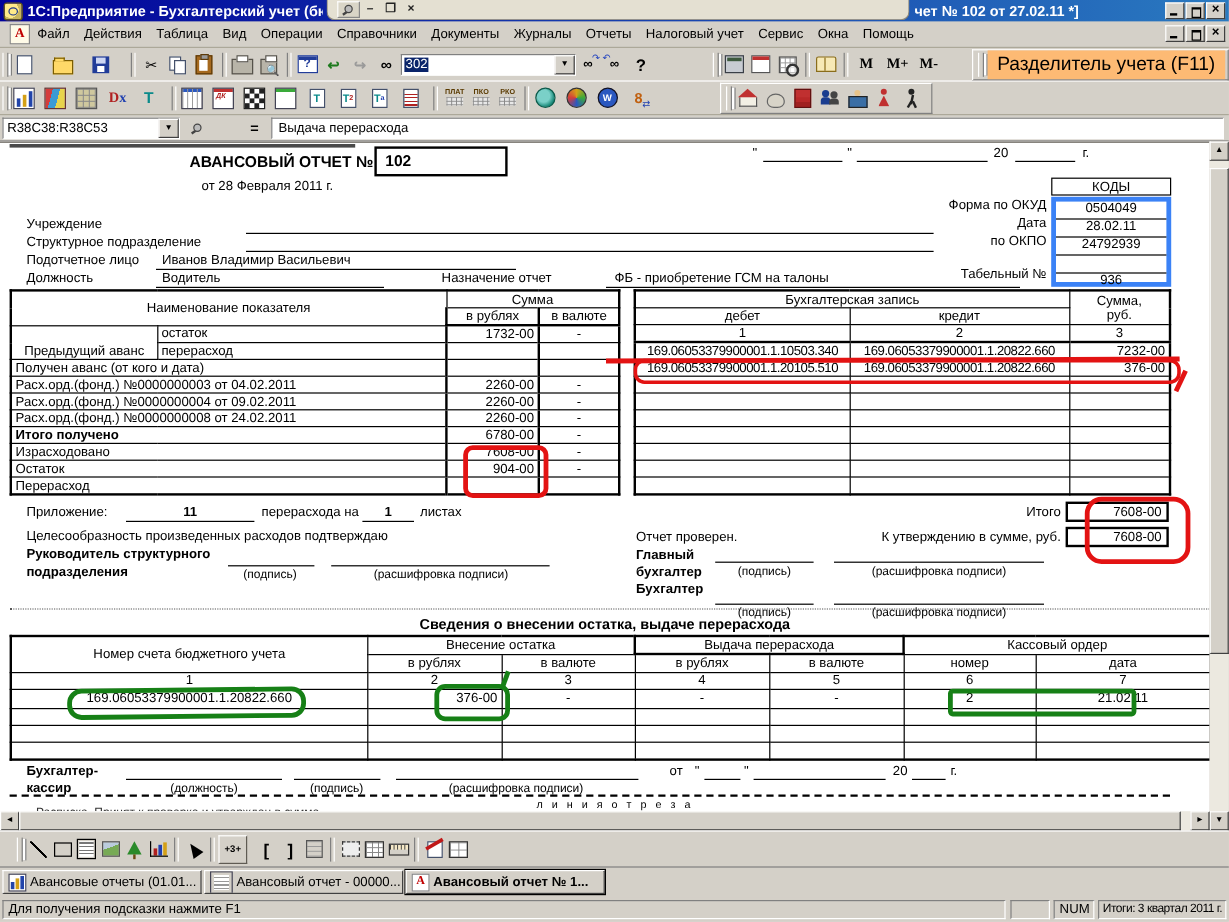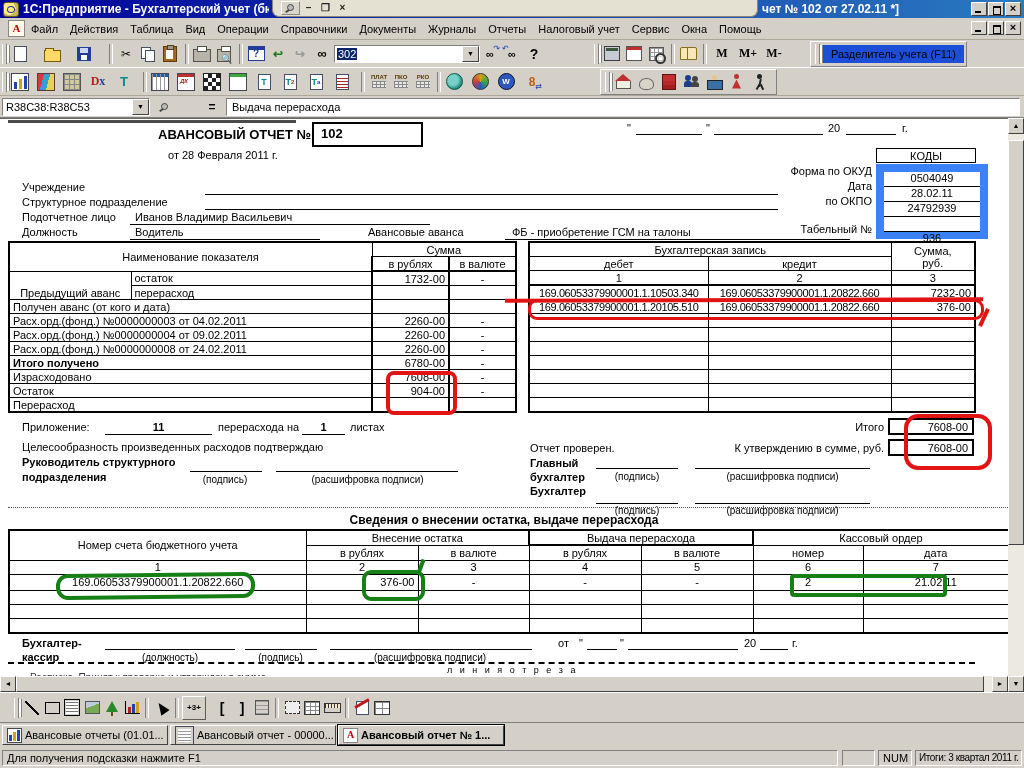--- a/index.html
+++ b/index.html
@@ -50,21 +50,21 @@
 .i-paste{width:12px;height:14px;background:#a5691e;border:1px solid #5d3a08;position:relative}
 .i-paste:before{content:"";position:absolute;left:2px;top:3px;width:7px;height:9px;background:#fff}
 .i-paste:after{content:"";position:absolute;left:3px;top:-2px;width:5px;height:3px;background:#9a9a9a;border:1px solid #5d3a08}
 .i-helpwin{width:15px;height:13px;background:#fff;border:1px solid #223d99;position:relative;font-size:10px;color:#223d99;font-weight:bold;text-align:center;line-height:13px}
 .i-helpwin:before{content:"";position:absolute;top:0;left:0;right:0;height:3px;background:#223d99}
 .combo{width:146px;height:18px;box-sizing:border-box;border:1px solid;border-color:#808080 #fff #fff #808080;background:#fff;display:flex;align-items:center;font-size:11px;padding-left:2px}
 .combo .sel{background:#0a246a;color:#fff;padding:0 1px}
 .dropbtn{margin-left:auto;width:15px;height:14px;border:1px solid;border-color:#fff #404040 #404040 #fff;background:#d4d0c8;font-size:7px;text-align:center;line-height:13px}
 .mbtn{font-family:"Liberation Serif",serif;font-weight:bold;font-size:12px;width:24px;text-align:center}
 .tbpanel{display:flex;align-items:center;height:26px;border:1px solid;border-color:#fff #808080 #808080 #fff;padding:0 2px;box-sizing:border-box}
-.tbtn{font-size:11px;padding:3px 8px;background:#1d4ed8}
+.tbtn{font-size:16px;padding:3px 8px;background:#fdba74}
 .ticon{width:22px;height:18px;flex:none;display:flex;flex-direction:column;align-items:center;justify-content:center;font-size:5px;font-weight:bold;color:#333}
 .ticon .tt{font-size:6px;letter-spacing:0;color:#5a3a00;font-weight:bold;line-height:5px}
 .ticon .tg{width:14px;height:7px;margin-top:1px;background:linear-gradient(#888 1px,transparent 1px),linear-gradient(90deg,#888 1px,#e8e8e8 1px);background-size:4px 3px}
 .mini{width:16px;height:16px;flex:none}
 #tb1 .ic{margin-right:2px}
 #tb1 .sp{margin-right:12px}
 #tb2 .ic{margin-right:6px}
 #tb2 .tbpanel .ic{margin-right:3px}
 
 #fbar{top:96px;height:22px;display:flex;align-items:center;border-bottom:1px solid #808080}
@@ -357,21 +357,21 @@
 
   <div class="lbl" style="left:627px;top:3px">"</div>
   <div class="hline" style="left:636px;top:15px;width:66px"></div>
   <div class="lbl" style="left:706px;top:3px">"</div>
   <div class="hline" style="left:714px;top:15px;width:109px"></div>
   <div class="lbl" style="left:828px;top:3px">20</div>
   <div class="hline" style="left:846px;top:15px;width:50px"></div>
   <div class="lbl" style="left:902px;top:3px">г.</div>
 
   <div class="abs ctr" style="left:876px;top:29px;width:100px;height:15px;border:1px solid #000;box-sizing:border-box;line-height:14px">КОДЫ</div>
-  <div class="abs" style="left:876px;top:45px;width:112px;height:75px;border:8px solid #3b82f6;box-sizing:border-box">
+  <div class="abs" style="left:876px;top:45px;width:100px;height:75px;border:4px solid #3b82f6;box-sizing:border-box">
     <div class="ctr" style="height:14px;border-bottom:1px solid #000;line-height:13px">0504049</div>
     <div class="ctr" style="height:14px;border-bottom:1px solid #000;line-height:13px">28.02.11</div>
     <div class="ctr" style="height:14px;border-bottom:1px solid #000;line-height:13px">24792939</div>
     <div class="ctr" style="height:14px;border-bottom:1px solid #000"></div>
     <div class="ctr" style="height:14px;line-height:13px">936</div>
   </div>
   <div class="lbl r" style="left:732px;top:46px;width:140px">Форма по ОКУД</div>
   <div class="lbl r" style="left:732px;top:61px;width:140px">Дата</div>
   <div class="lbl r" style="left:732px;top:76px;width:140px">по ОКПО</div>
   <div class="lbl r" style="left:732px;top:104px;width:140px">Табельный №</div>
@@ -379,21 +379,21 @@
   <div class="lbl" style="left:22px;top:62px">Учреждение</div>
   <div class="hline" style="left:205px;top:75px;width:573px"></div>
   <div class="lbl" style="left:22px;top:77px">Структурное подразделение</div>
   <div class="hline" style="left:205px;top:90px;width:573px"></div>
   <div class="lbl" style="left:22px;top:92px">Подотчетное лицо</div>
   <div class="lbl" style="left:135px;top:92px">Иванов Владимир Васильевич</div>
   <div class="hline" style="left:130px;top:105px;width:300px"></div>
   <div class="lbl" style="left:22px;top:107px">Должность</div>
   <div class="lbl" style="left:135px;top:107px">Водитель</div>
   <div class="hline" style="left:130px;top:120px;width:190px"></div>
-  <div class="lbl" style="left:368px;top:107px">Авансовые аванса</div>
+  <div class="lbl" style="left:368px;top:107px">Назначение отчет</div>
   <div class="lbl" style="left:512px;top:107px">ФБ - приобретение ГСМ на талоны</div>
   <div class="hline" style="left:505px;top:120px;width:345px"></div>
 
   <table class="dt abs" style="left:8px;top:122px;width:507px;border:2px solid #000">
     <colgroup>
           <col style="width:122px">
           <col style="width:241px">
           <col style="width:77px">
           <col style="width:67px">
         </colgroup>

